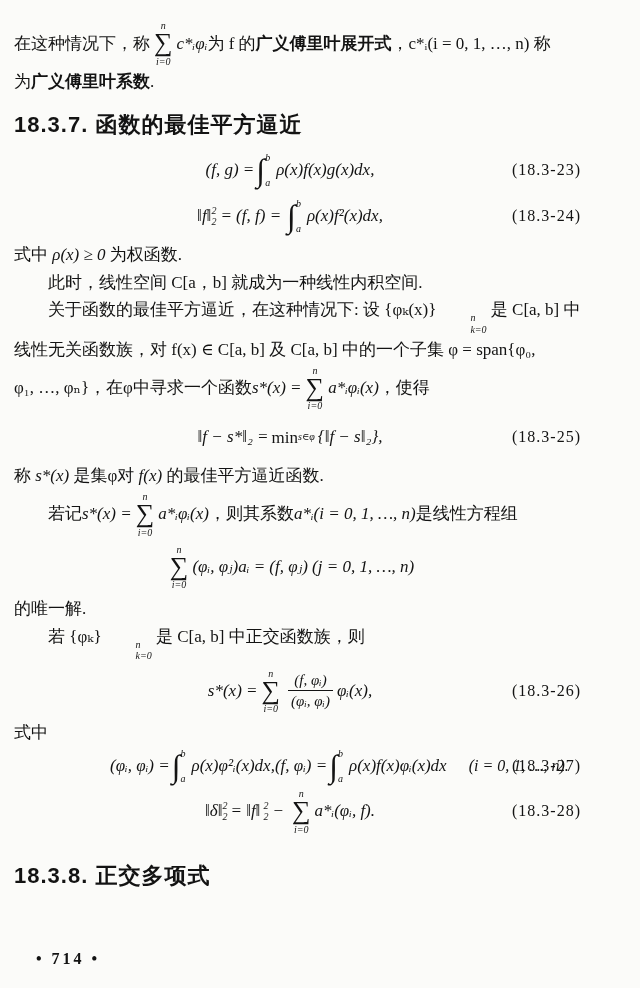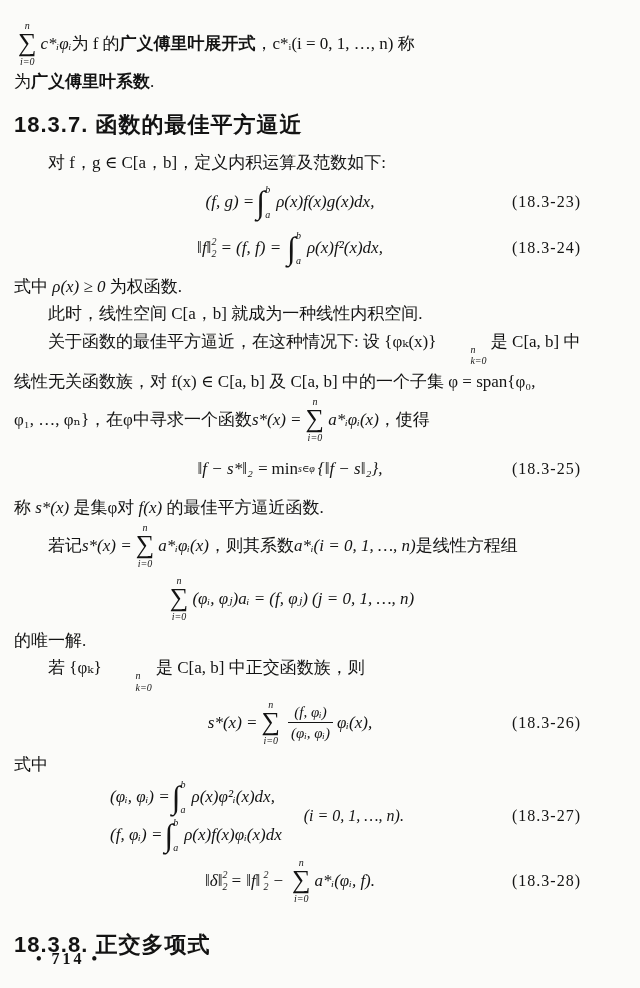--- a/index.html
+++ b/index.html
@@ -44,49 +44,49 @@
         vertical-align:middle;line-height:1;margin:0 3px;}
   .minw .mtxt{font-style:normal;font-size:17px;}
   .minw .msub{font-size:10px;font-style:italic;}
   
   .frac{display:inline-flex;flex-direction:column;align-items:center;
         vertical-align:middle;font-size:15px;line-height:1.25;margin:0 4px;}
   .frac .den{border-top:1.5px solid #131313;padding:1px 3px 0 3px;}
   .frac .num{padding:0 3px;}
   
   .eq27{position:relative;display:flex;align-items:center;margin:4px 0;padding-left:96px;}
-  .eq27 .col{display:flex;flex-direction:column;gap:6px;}
+  .eq27 .col{display:flex;gap:0;}
   .eq27 .row{display:flex;align-items:center;font-size:17px;}
   .eq27 .cond{font-size:16px;font-style:italic;margin-left:22px;}
   .footer{position:absolute;left:36px;bottom:20px;font-size:16px;
           font-weight:bold;letter-spacing:3px;}
 </style>
 </head>
 <body>
 
 <div class="page">
 
   <div class="para" style="display:flex;align-items:center;flex-wrap:wrap;">
+    <span>在这种情况下，称</span>
     <span class="sum">
       <span class="lim">n</span>
       <span class="sig">∑</span>
       <span class="lim">i=0</span>
     </span>
     <span class="m">c*ᵢφᵢ</span>
     <span> 为 f 的</span>
     <span class="bold">广义傅里叶展开式</span>
     <span>，c*ᵢ(i = 0, 1, …, n) 称</span>
   </div>
   <div class="para">
     <span>为</span><span class="bold">广义傅里叶系数</span><span>.</span>
   </div>
 
   <div class="h1">18.3.7. 函数的最佳平方逼近</div>
 
-  <div class="para indent">对 f，g ∈ C[a，b]，定义内积运算及范数如下:</div>
 
   <div class="eq">
     <span class="body">
       <span class="m">(f, g) =</span>
       <span class="intw">
         <span class="int">∫</span>
         <span class="ilim">
           <span class="t">b</span>
           <span class="b">a</span>
         </span>

